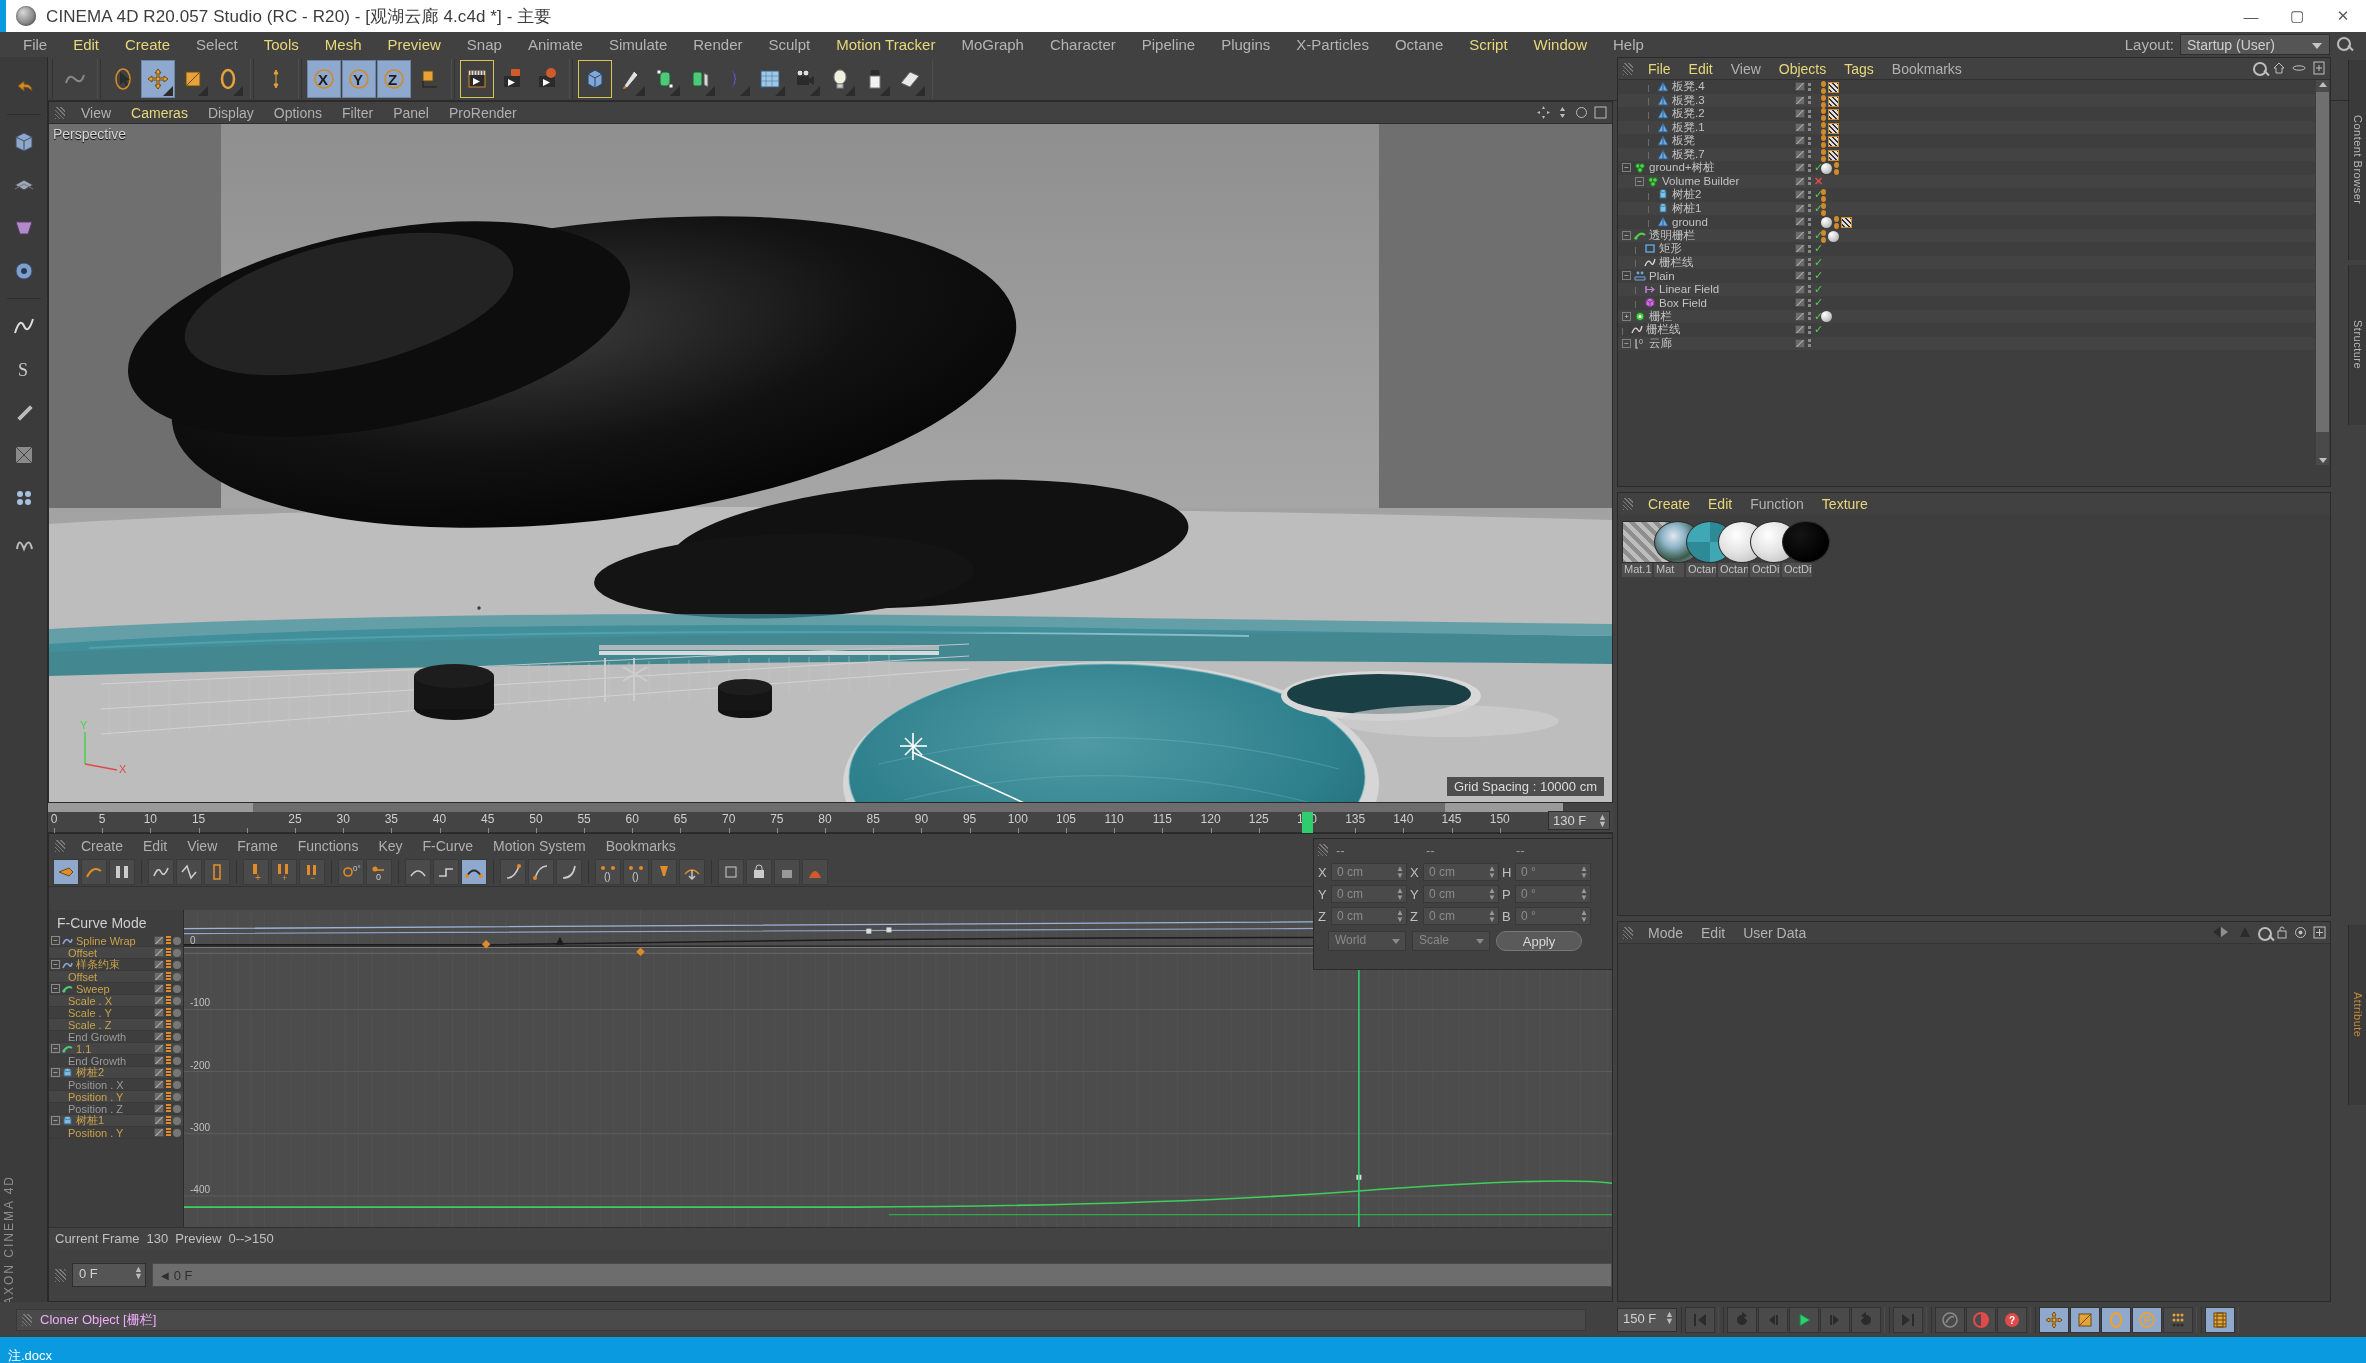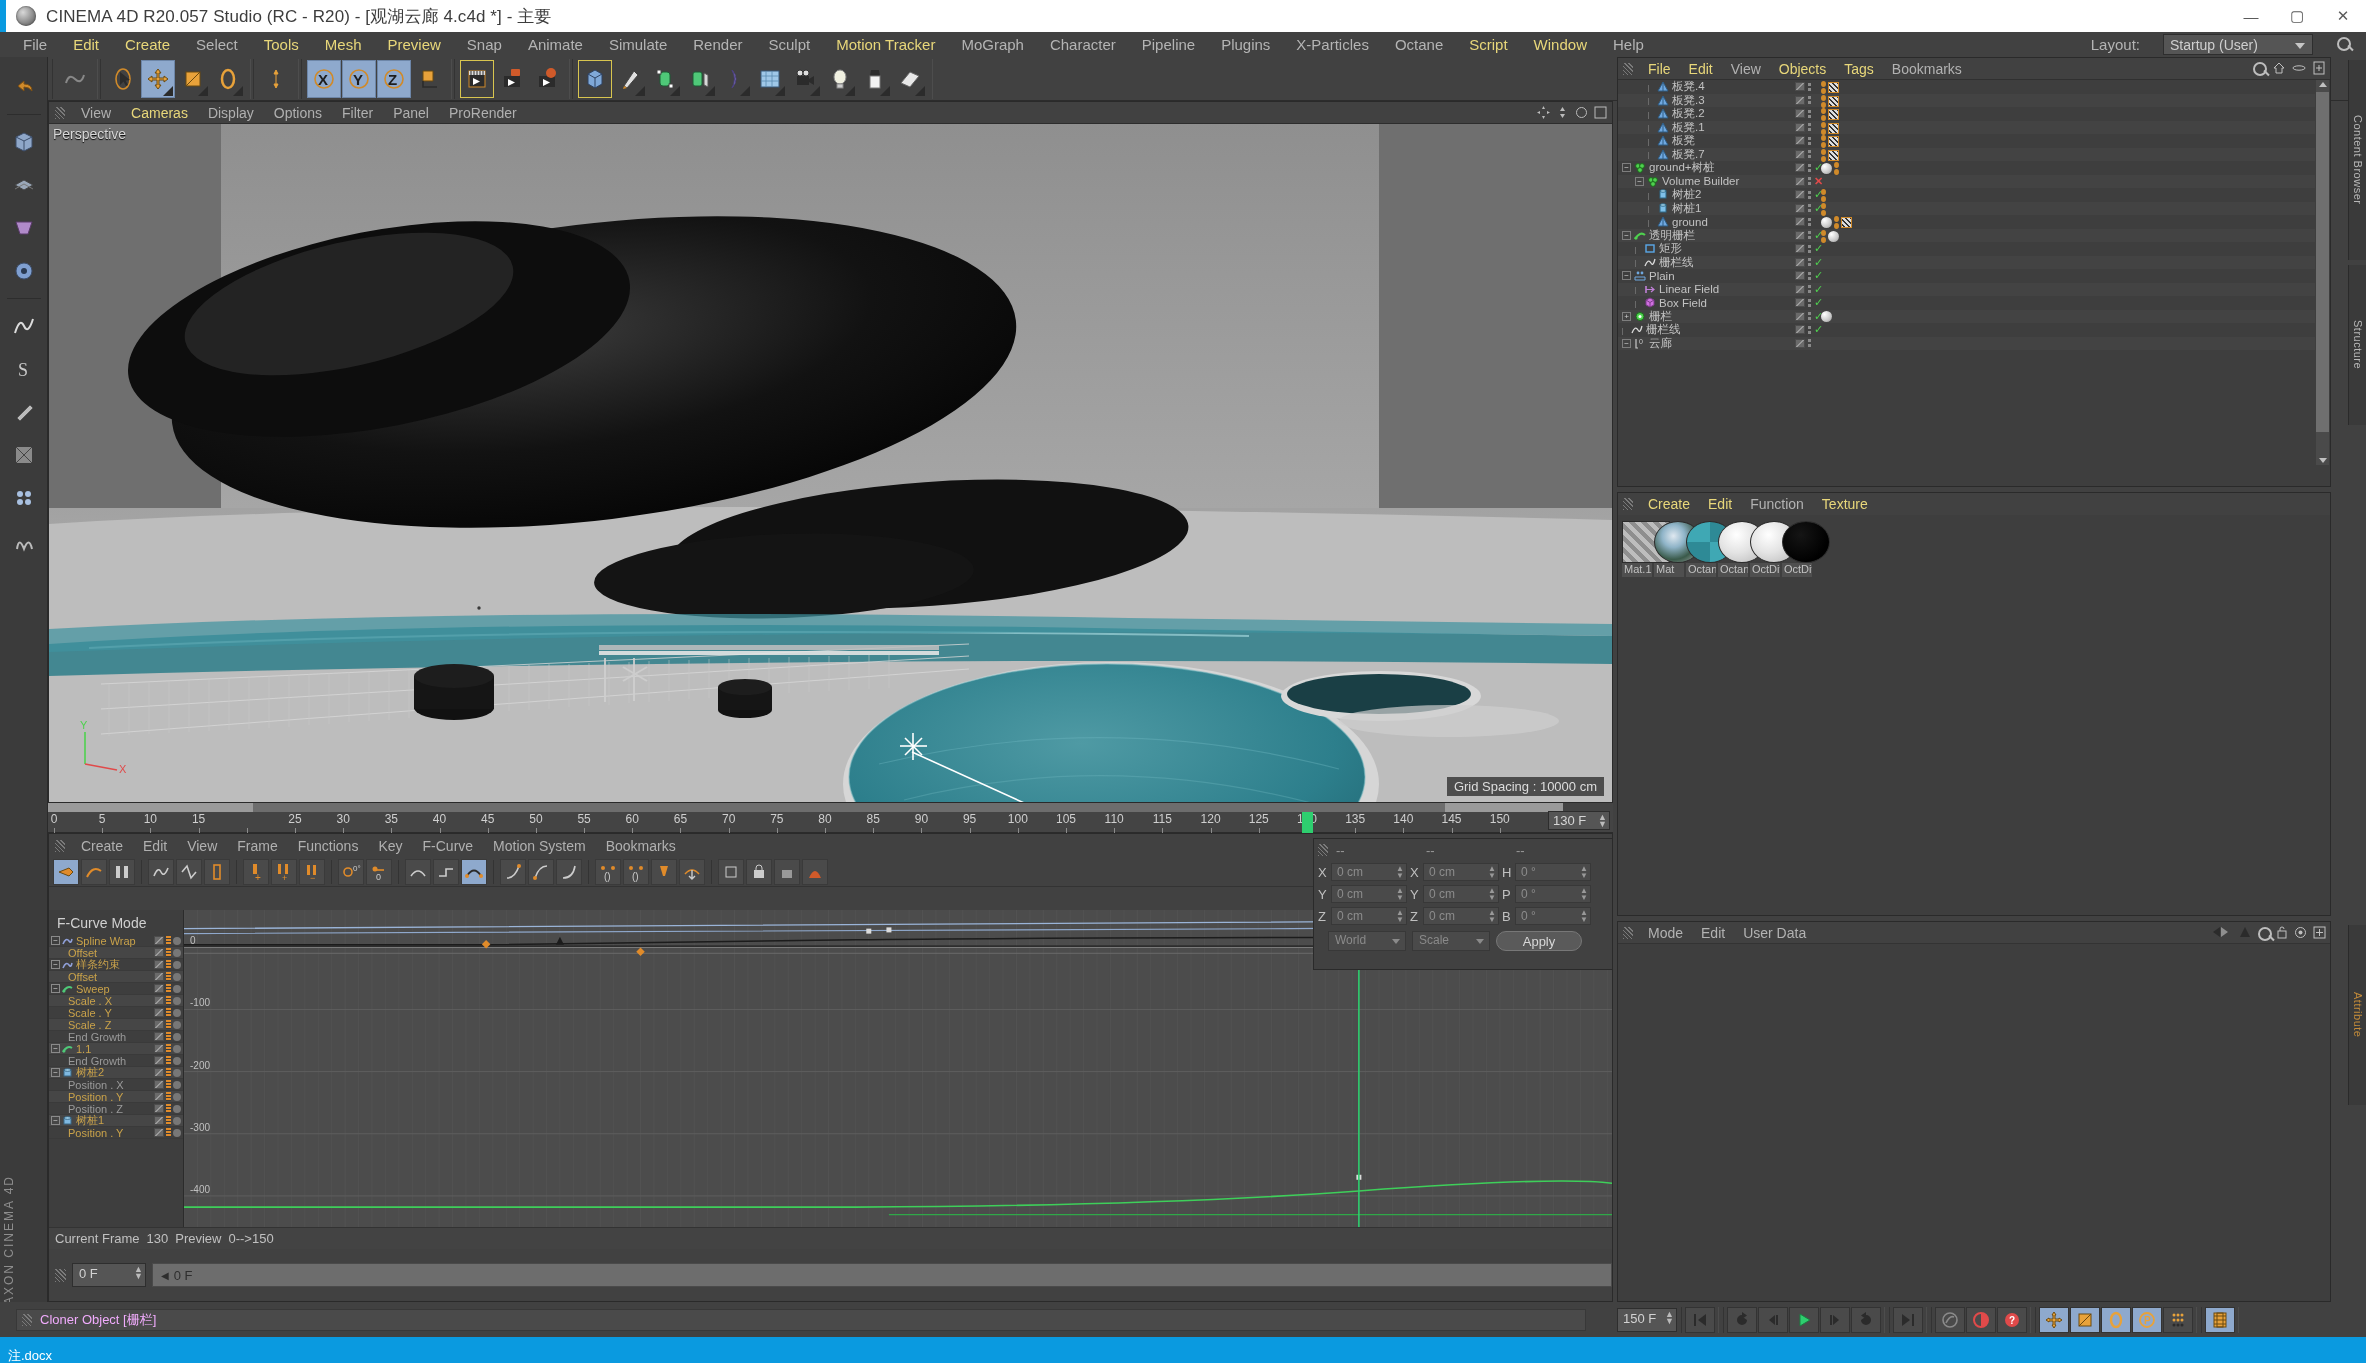--- a/index.html
+++ b/index.html
@@ -31,21 +31,21 @@
   }
 
   
   .menubar {
     position:absolute; left:0; top:32px; width:2366px; height:25px;
     background:#414141; display:flex; align-items:center; padding-left:10px;
   }
   .menubar .mi { padding:0 13px; font-size:15px; color:#b4b4b4; line-height:25px; }
   .menubar .mi.hl { color:#e8d77a; }
   .layoutbox {
-    position:absolute; right:12px; top:34px; display:flex; align-items:center; gap:23px;
+    position:absolute; right:12px; top:34px; display:flex; align-items:center; gap:6px;
   }
   .layoutbox .lbl { font-size:15px; color:#b4b4b4; }
   .layout-select {
     width:150px; height:21px; background:#555; border:1px solid #2e2e2e;
     display:flex; align-items:center; padding:0 6px; font-size:14px; color:#cfcfcf;
     position:relative;
   }
   .layout-select .cv { position:absolute; right:7px; top:8px;
     border-left:5px solid transparent; border-right:5px solid transparent; border-top:6px solid #c6c6c6; }
   .mag { width:18px; height:18px; position:relative; }

